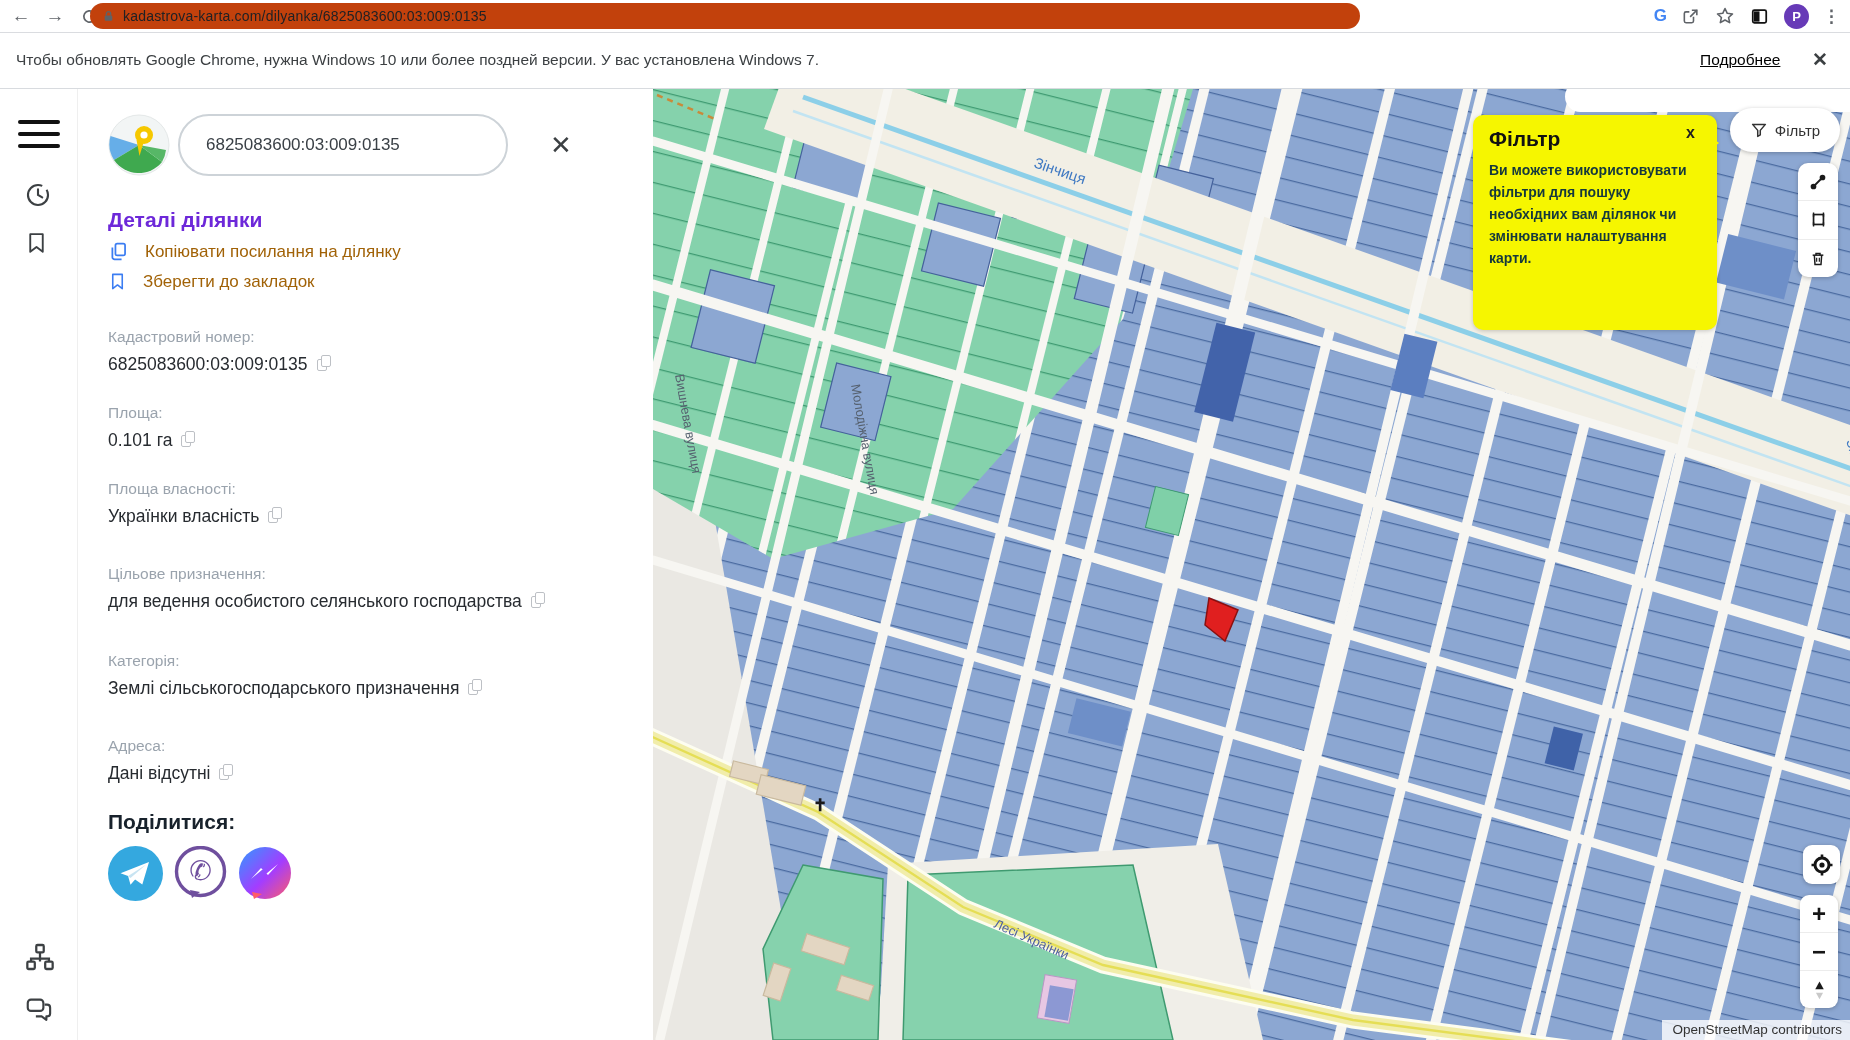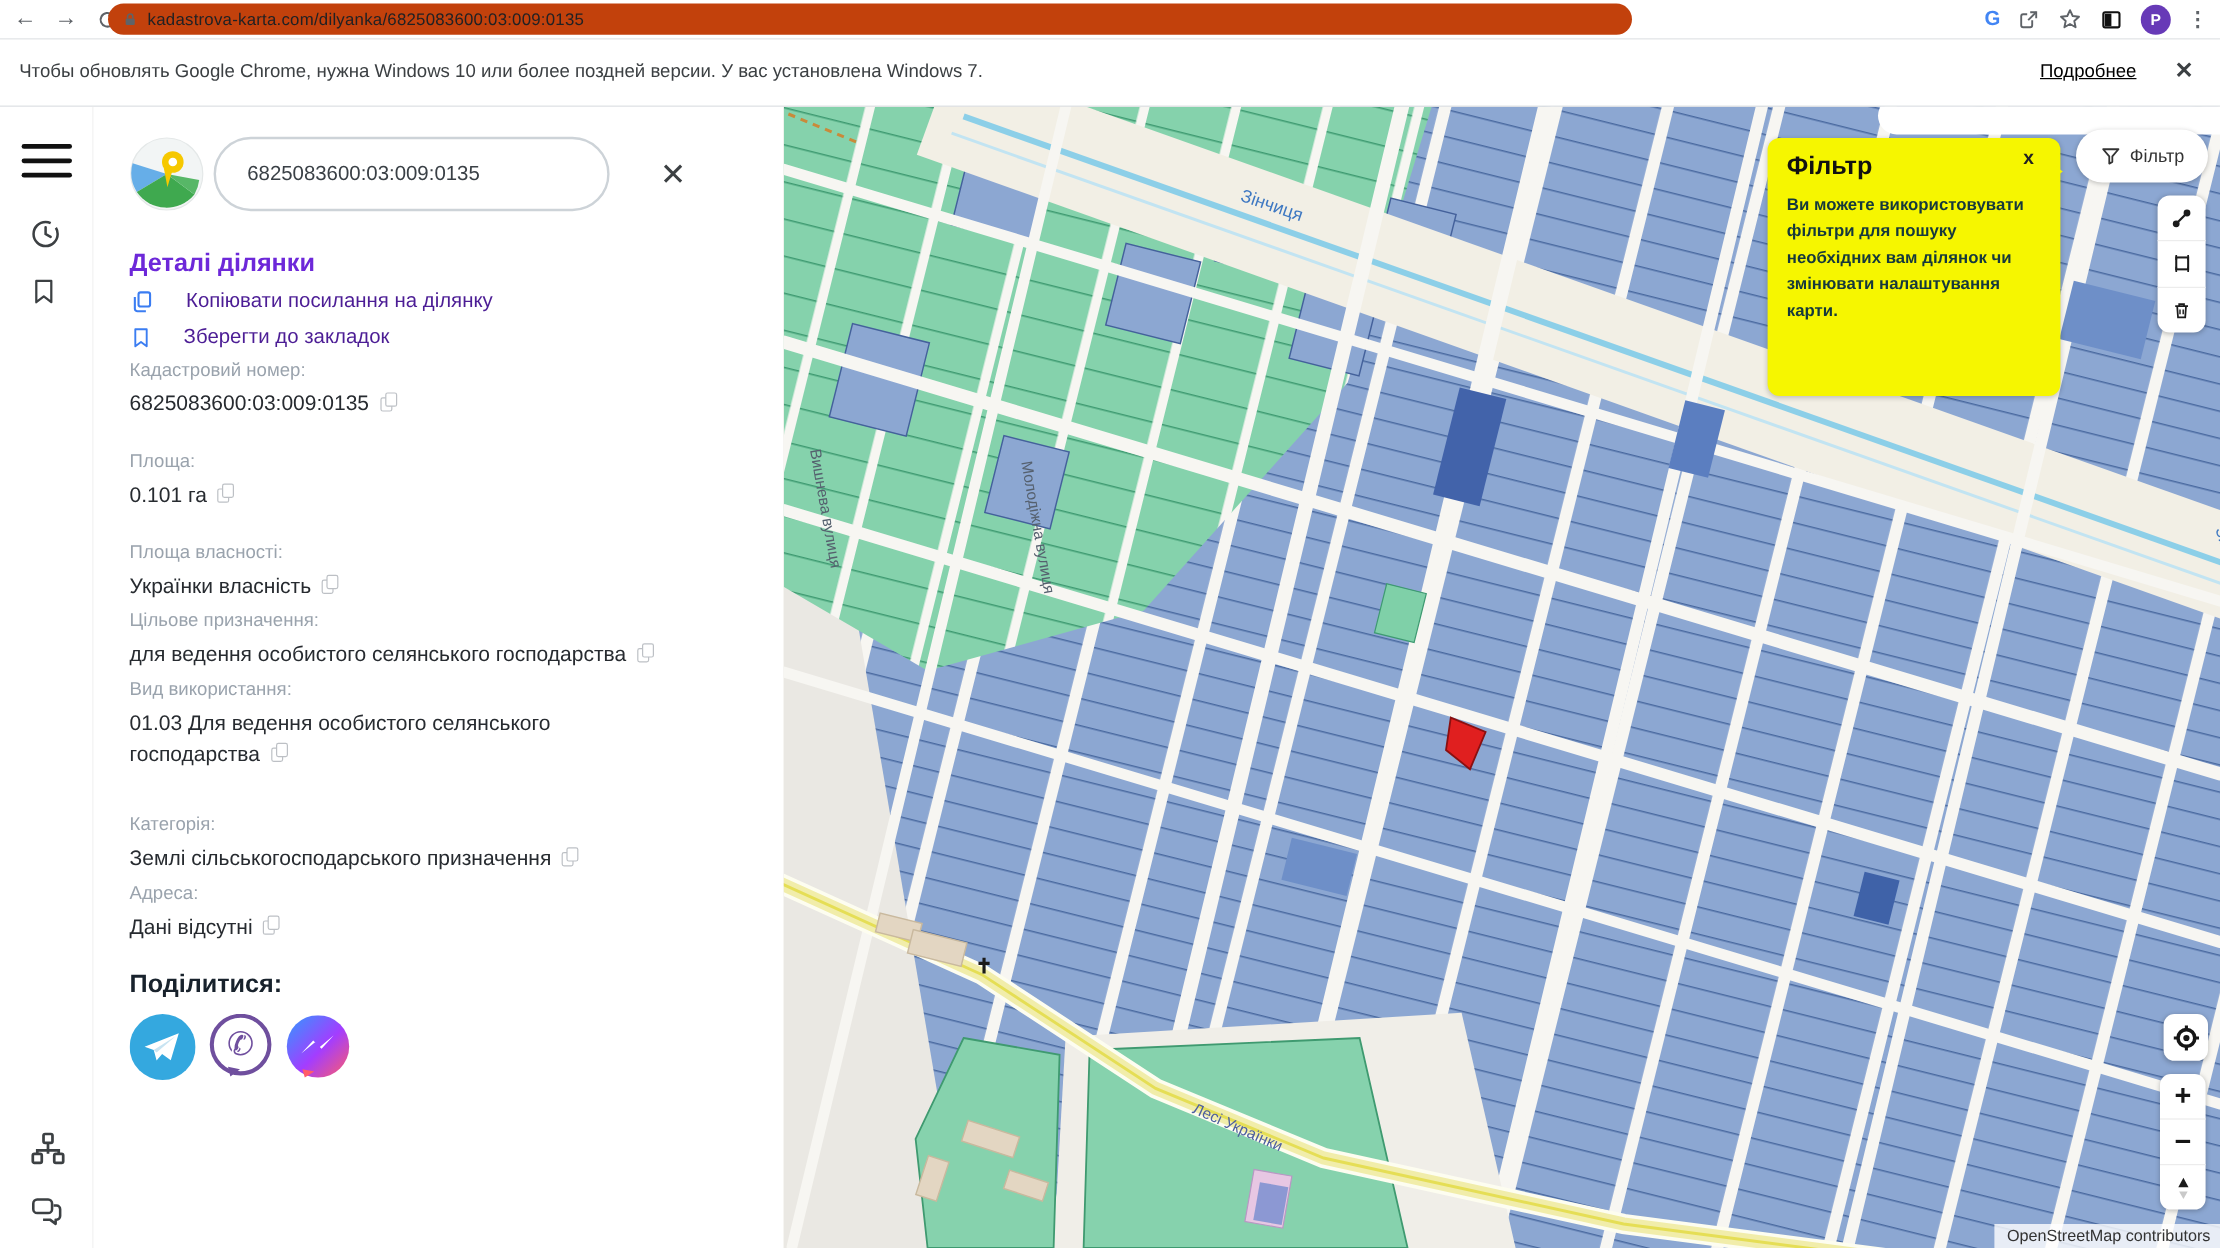--- a/index.html
+++ b/index.html
@@ -44,24 +44,24 @@
 
   
   .search-row { display:flex; align-items:center; height:66px; }
   .logo { width:62px; height:62px; flex:none; }
   .search-input { margin-left:8px; width:330px; height:62px; border:2px solid #cdd3d8;
     border-radius:31px; font-size:17px; color:#3a4046; padding:0 26px;
     font-family:"Liberation Sans",sans-serif; outline:none; background:#fff; }
   .search-close { margin-left:36px; width:34px; height:34px; font-size:26px; color:#3c4043;
     display:flex; align-items:center; justify-content:center; cursor:pointer; font-weight:300; }
   .panel-title { margin-top:30px; font-size:21px; font-weight:bold; color:#6d28d9; }
-  .panel-link { display:flex; gap:26px; margin-top:9px; color:#4c1d95;
+  .panel-link { display:flex; align-items:center; gap:16px; margin-top:9px; color:#a16207;
     font-size:17px; cursor:pointer; }
   .panel-link svg { flex:none; }
-  .field { margin-top:8px; }
+  .field { margin-top:36px; }
   .f-label { font-size:15.5px; color:#9aa3ad; }
   .f-value { margin-top:5px; font-size:17.5px; color:#272b30; line-height:26px; max-width:505px; }
   .cpy { display:inline-block; width:15px; height:17px; position:relative; opacity:.45;
     margin-left:9px; vertical-align:-2px; cursor:pointer; }
   .cpy::before { content:""; position:absolute; left:0; top:4px; width:8px; height:10px;
     border:1.5px solid #6e7680; border-radius:2px; background:#fff; }
   .cpy::after { content:""; position:absolute; left:4px; top:0; width:8px; height:10px;
     border:1.5px solid #6e7680; border-radius:2px; background:#fff; }
   .share-title { margin-top:24px; font-size:21px; font-weight:bold; color:#18222c; }
   .share-row { margin-top:12px; display:flex; align-items:center; gap:11px; }
@@ -219,24 +219,20 @@
         <div class="f-value"><span>0.101 га</span><span class="cpy"></span></div>
       </div>
       <div class="field" style="margin-top:27px">
         <div class="f-label">Площа власності:</div>
         <div class="f-value"><span>Українки власність</span><span class="cpy"></span></div>
       </div>
       <div class="field">
         <div class="f-label">Цільове призначення:</div>
         <div class="f-value" style="white-space:nowrap;max-width:none"><span>для ведення особистого селянського господарства</span><span class="cpy"></span></div>
       </div>
-      <div class="field">
-        <div class="f-label">Вид використання:</div>
-        <div class="f-value" style="max-width:420px"><span>01.03 Для ведення особистого селянського господарства</span><span class="cpy"></span></div>
-      </div>
       <div class="field" style="margin-top:38px">
         <div class="f-label">Категорія:</div>
         <div class="f-value"><span>Землі сільськогосподарського призначення</span><span class="cpy"></span></div>
       </div>
       <div class="field">
         <div class="f-label">Адреса:</div>
         <div class="f-value"><span>Дані відсутні</span><span class="cpy"></span></div>
       </div>
 
       <div class="share-title">Поділитися:</div>

